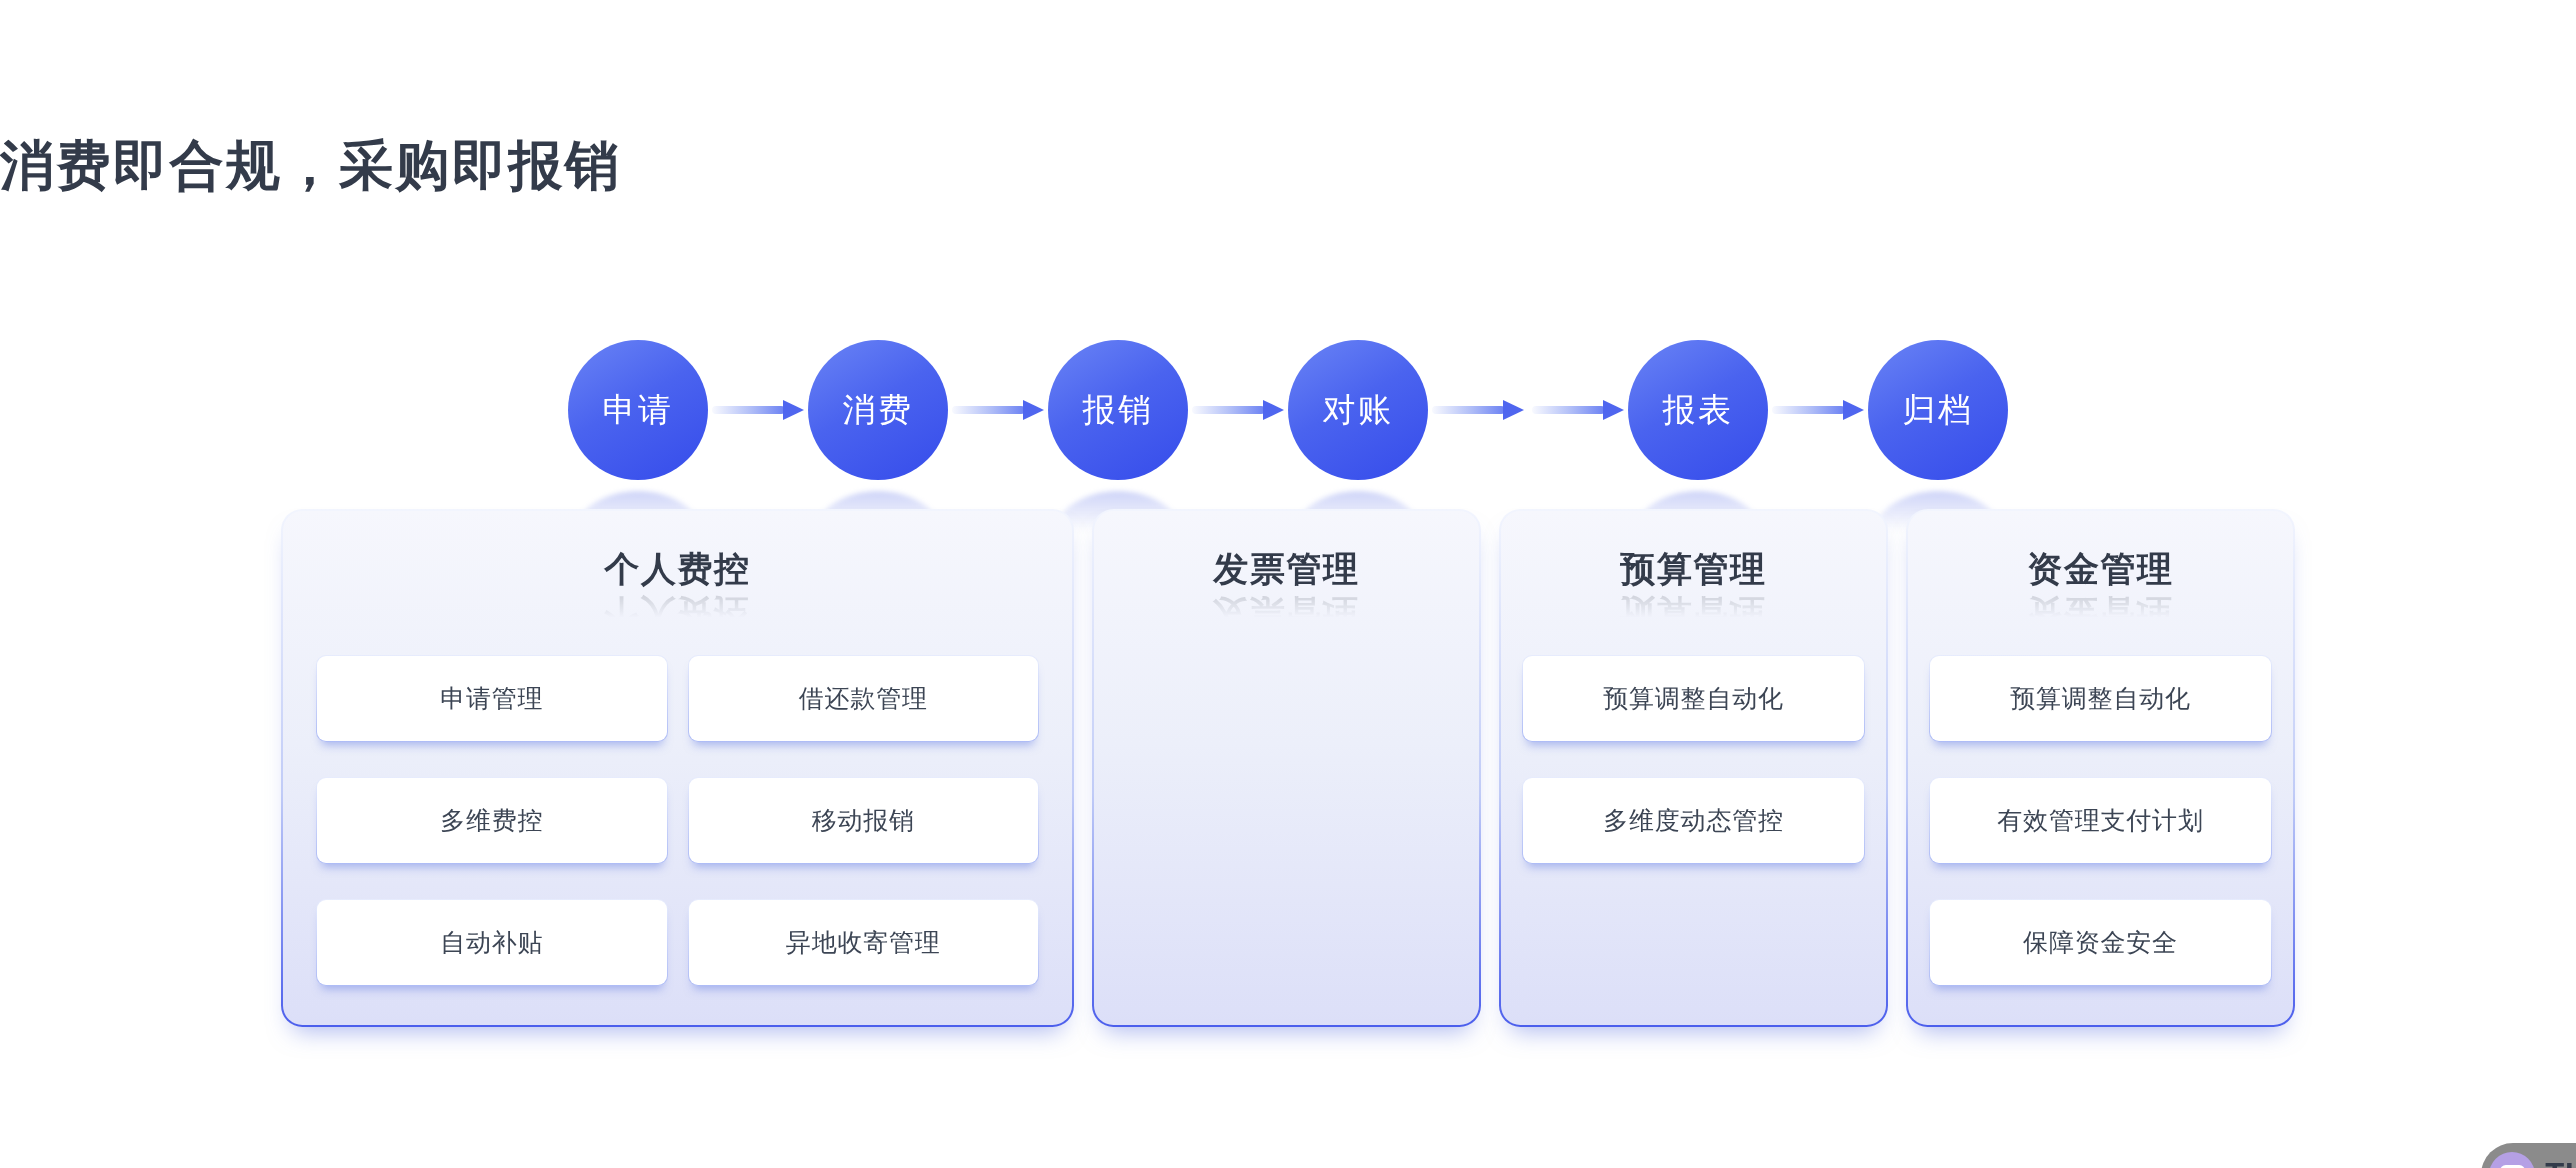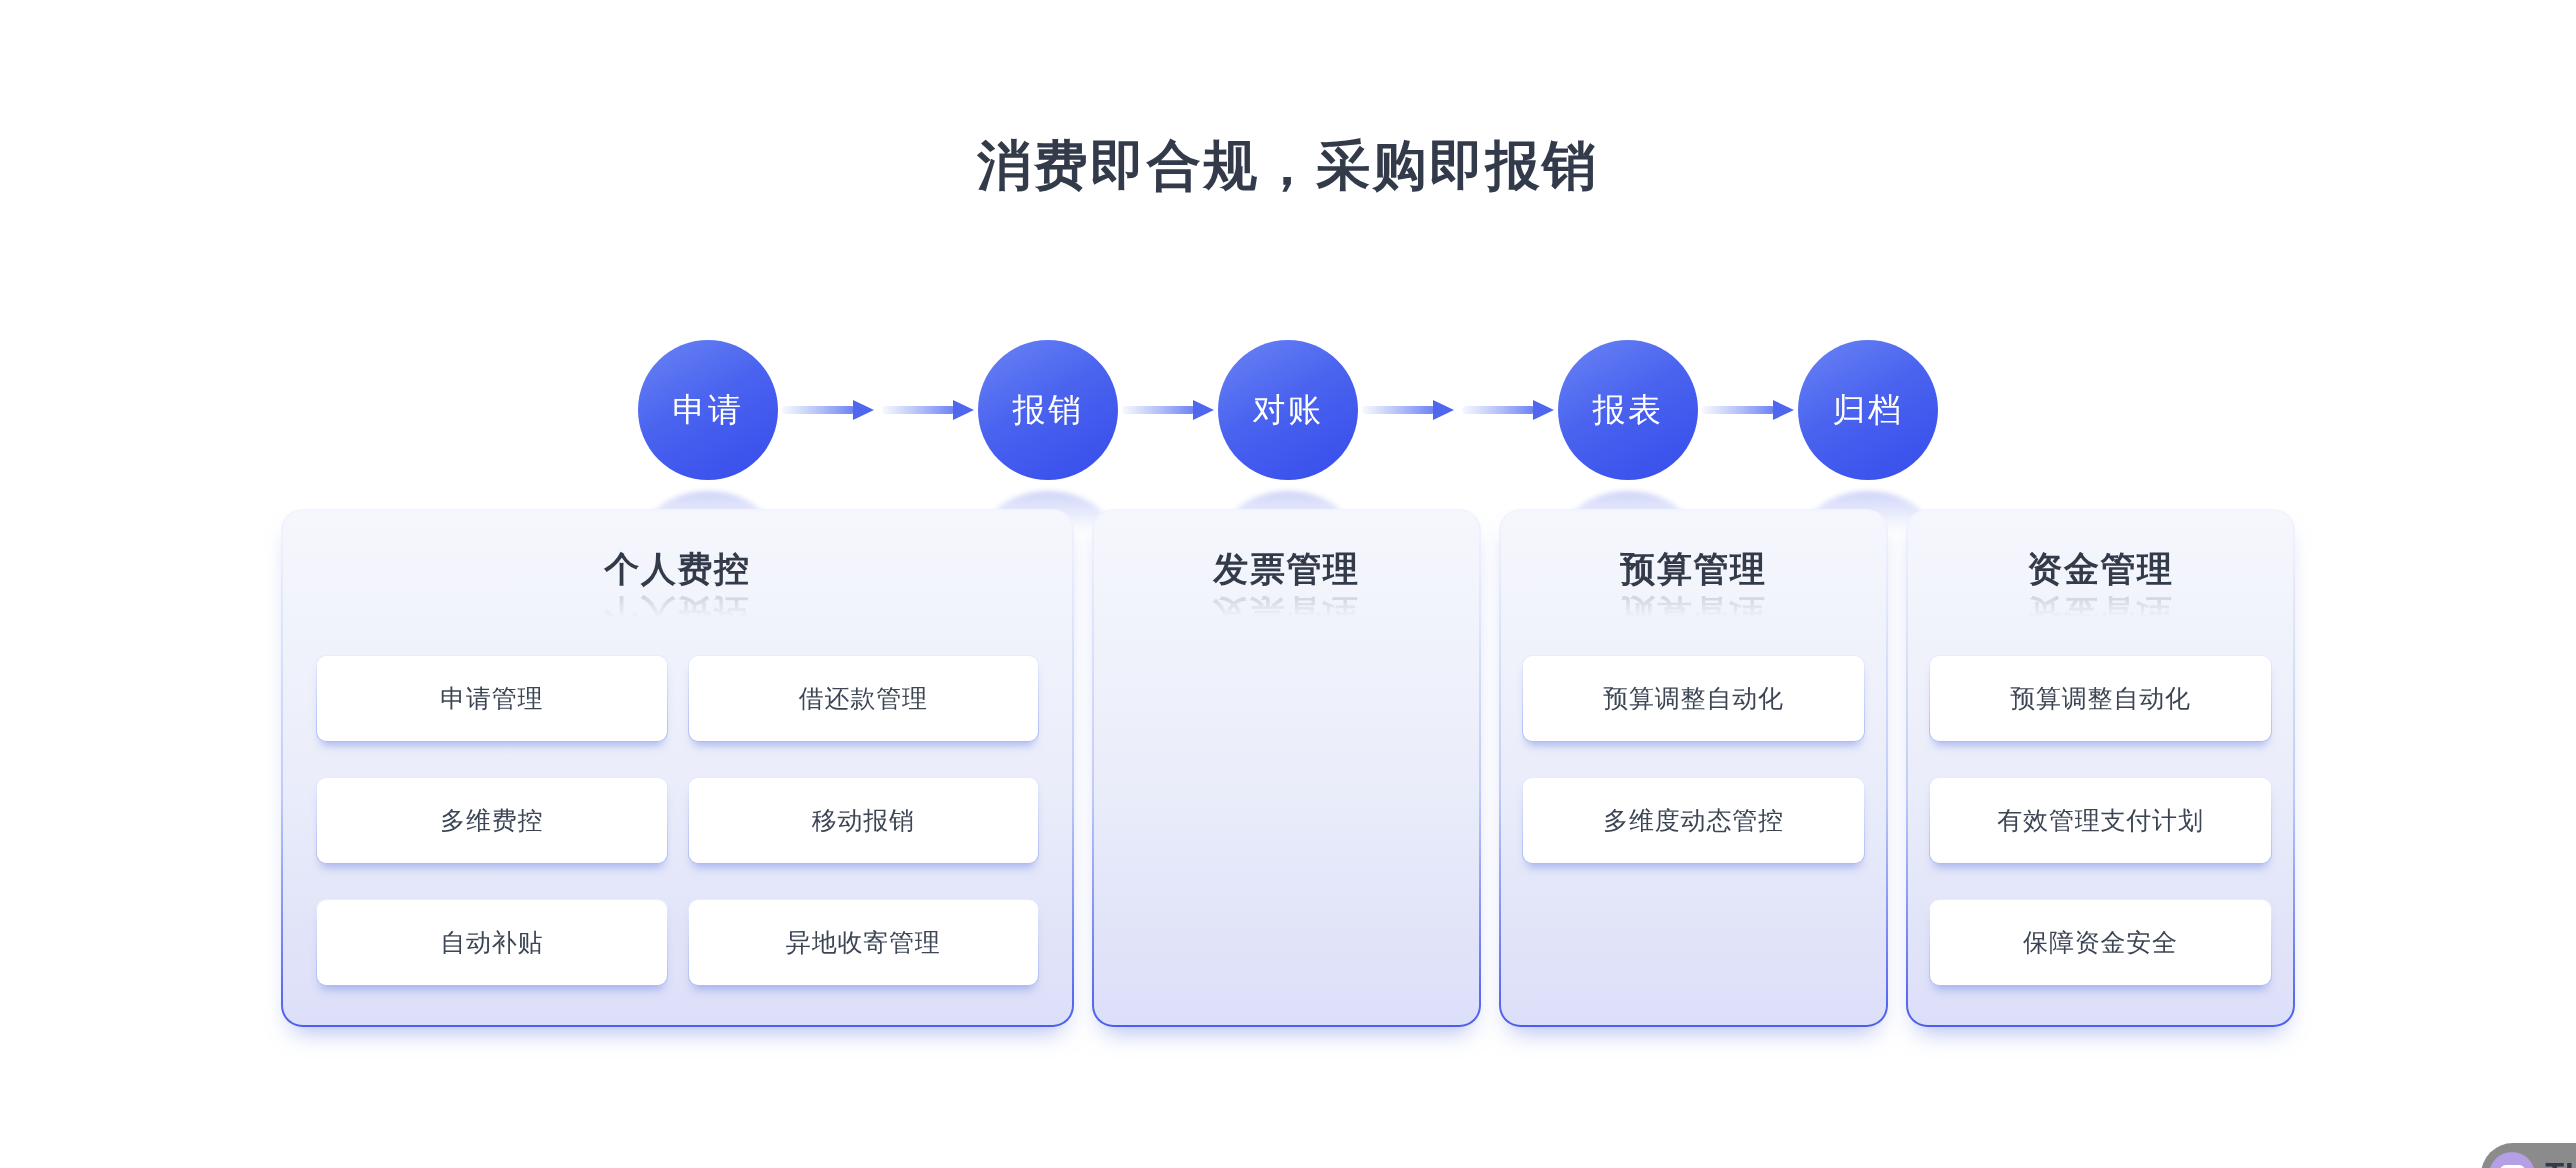--- a/index.html
+++ b/index.html
@@ -17,21 +17,20 @@
     font-family: "Liberation Sans", "DejaVu Sans", sans-serif;
   }
 
   
   .main-title {
     position: absolute;
     top: 124px;
     left: 0;
     width: 100%;
     margin: 0;
-    text-align: center;
     font-size: 54px;
     line-height: 82px;
     font-weight: 700;
     letter-spacing: 2.5px;
     color: #333B4A;
   }
 
   
   .flow-row {
     position: absolute;
@@ -226,20 +225,23 @@
   <h1 class="main-title">消费即合规，采购即报销</h1>
 
   <div class="flow-row" id="flow-row">
       <div class="flow-circle">
         <span class="label">申请</span>
       </div>
       <div class="flow-arrow">
         <span class="arrow-line"></span>
         <span class="arrow-head"></span>
       </div>
+      <div class="flow-circle">
+        <span class="label">消费</span>
+      </div>
       <div class="flow-arrow">
         <span class="arrow-line"></span>
         <span class="arrow-head"></span>
       </div>
       <div class="flow-circle">
         <span class="label">报销</span>
       </div>
       <div class="flow-arrow">
         <span class="arrow-line"></span>
         <span class="arrow-head"></span>

